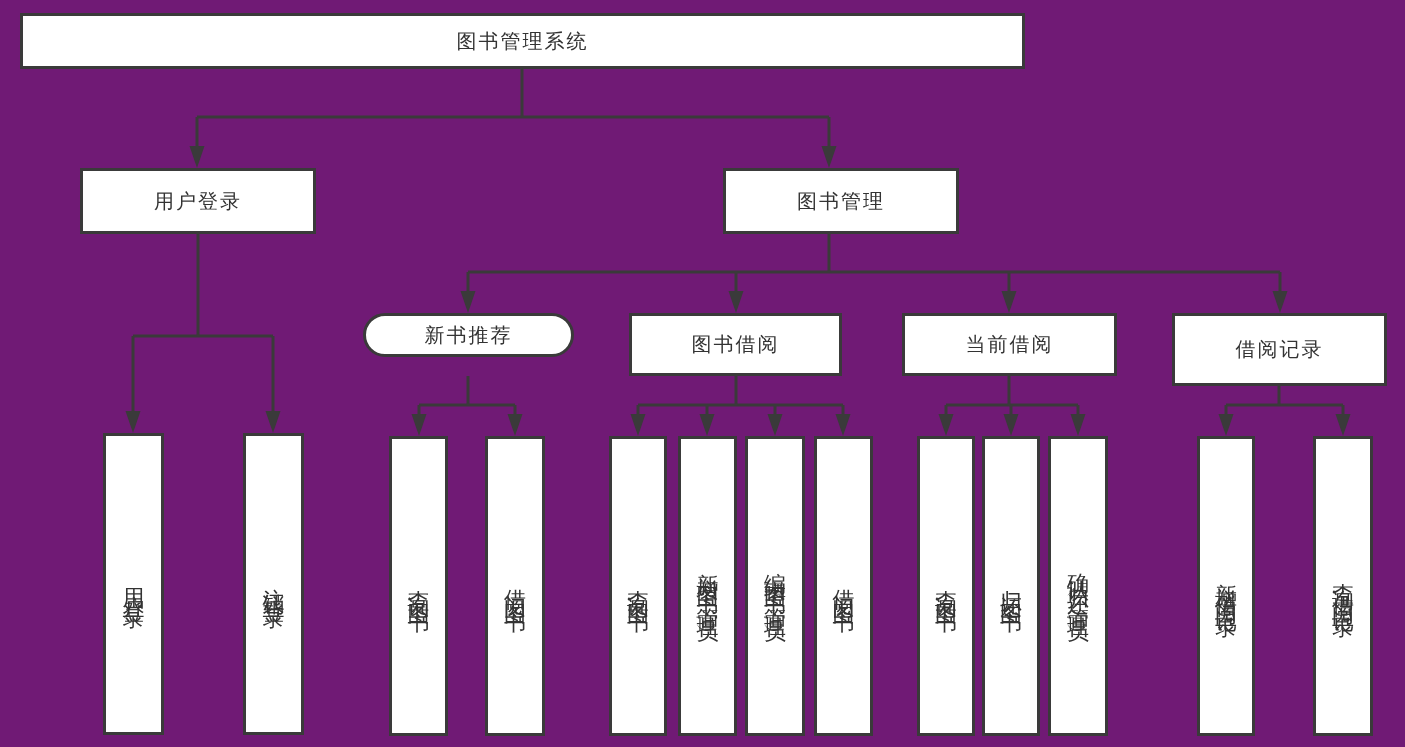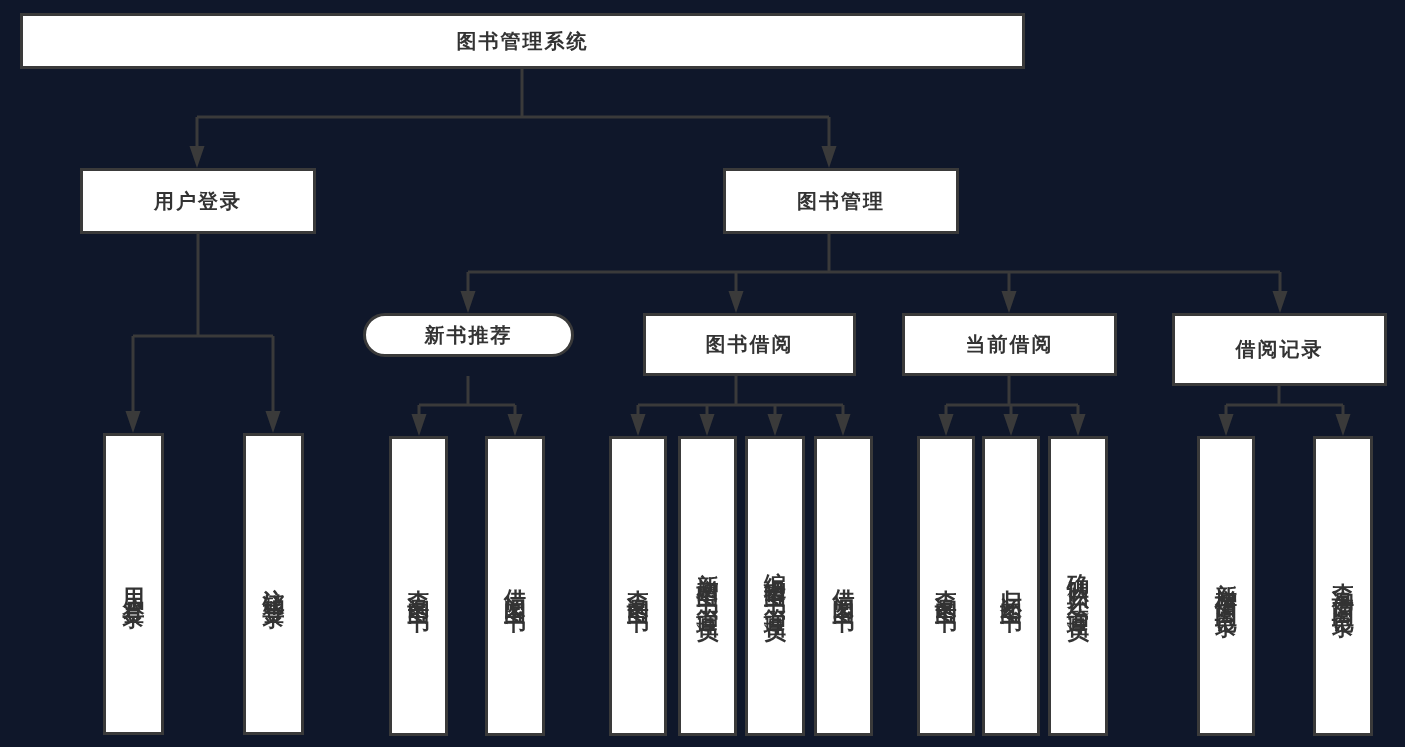--- a/index.html
+++ b/index.html
@@ -5,23 +5,22 @@
   html, body {
     margin: 0;
     padding: 0;
     background: #ffffff;
     font-family: "Liberation Sans", "DejaVu Sans", sans-serif;
   }
   #stage {
     position: relative;
     width: 1405px;
     height: 747px;
-    background: #0f172a;
+    background: #701a75;
     overflow: hidden;
-    font-weight: bold;
   }
   #connectors {
     position: absolute;
     left: 0;
     top: 0;
     z-index: 0;
   }
   .ln {
     stroke: #3a3a3a;
     stroke-width: 3;
@@ -127,21 +126,21 @@
   <div class="hbox branch-box" style="left:80px;top:168px;width:236px;height:66px;">
     <span>用户登录</span>
   </div>
   <div class="hbox branch-box" style="left:712px;top:168px;width:236px;height:66px;margin-left:11px;">
     <span>图书管理</span>
   </div>
 
   <div class="hbox branch-box" style="left:363px;top:313px;width:211px;height:44px;border-radius:25px;">
     <span>新书推荐</span>
   </div>
-  <div class="hbox branch-box" style="left:629px;top:313px;width:213px;height:63px;margin-left:14px;">
+  <div class="hbox branch-box" style="left:629px;top:313px;width:213px;height:63px;">
     <span>图书借阅</span>
   </div>
   <div class="hbox branch-box" style="left:902px;top:313px;width:215px;height:63px;">
     <span>当前借阅</span>
   </div>
   <div class="hbox branch-box" style="left:1172px;top:313px;width:215px;height:73px;">
     <span>借阅记录</span>
   </div>
 
   <div class="vbox" style="left:103px;top:433px;width:61px;height:302px;">

